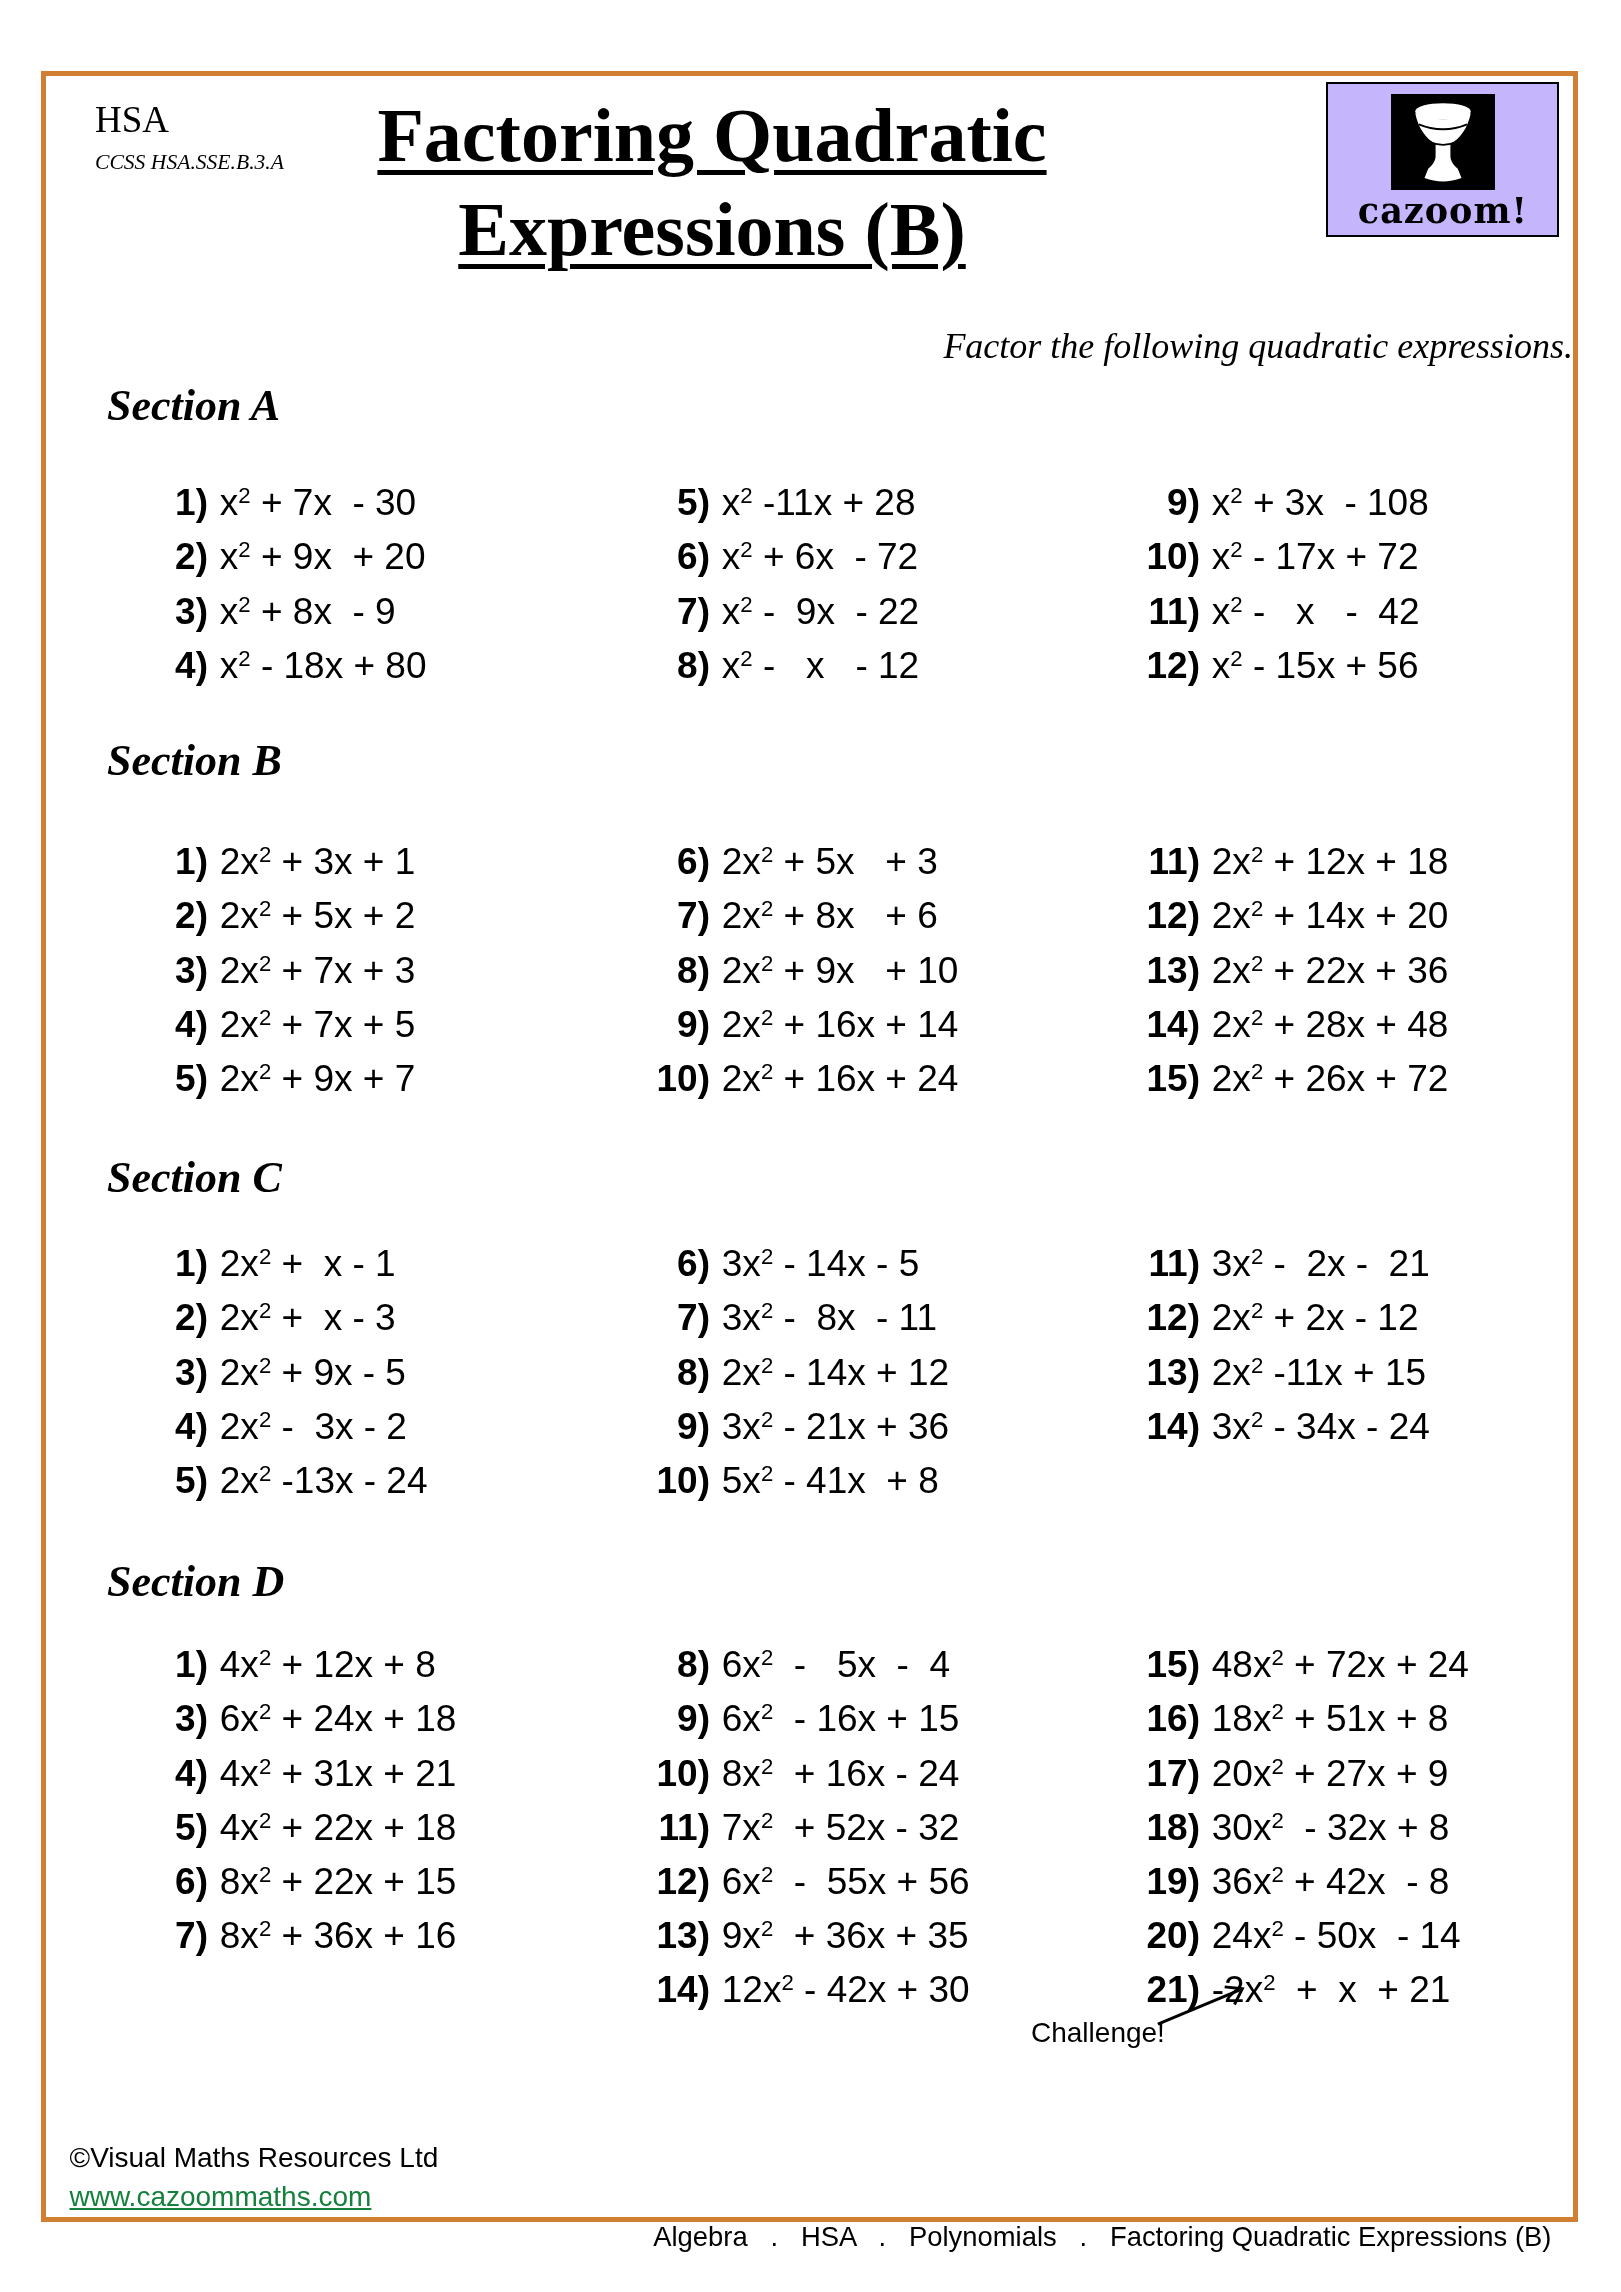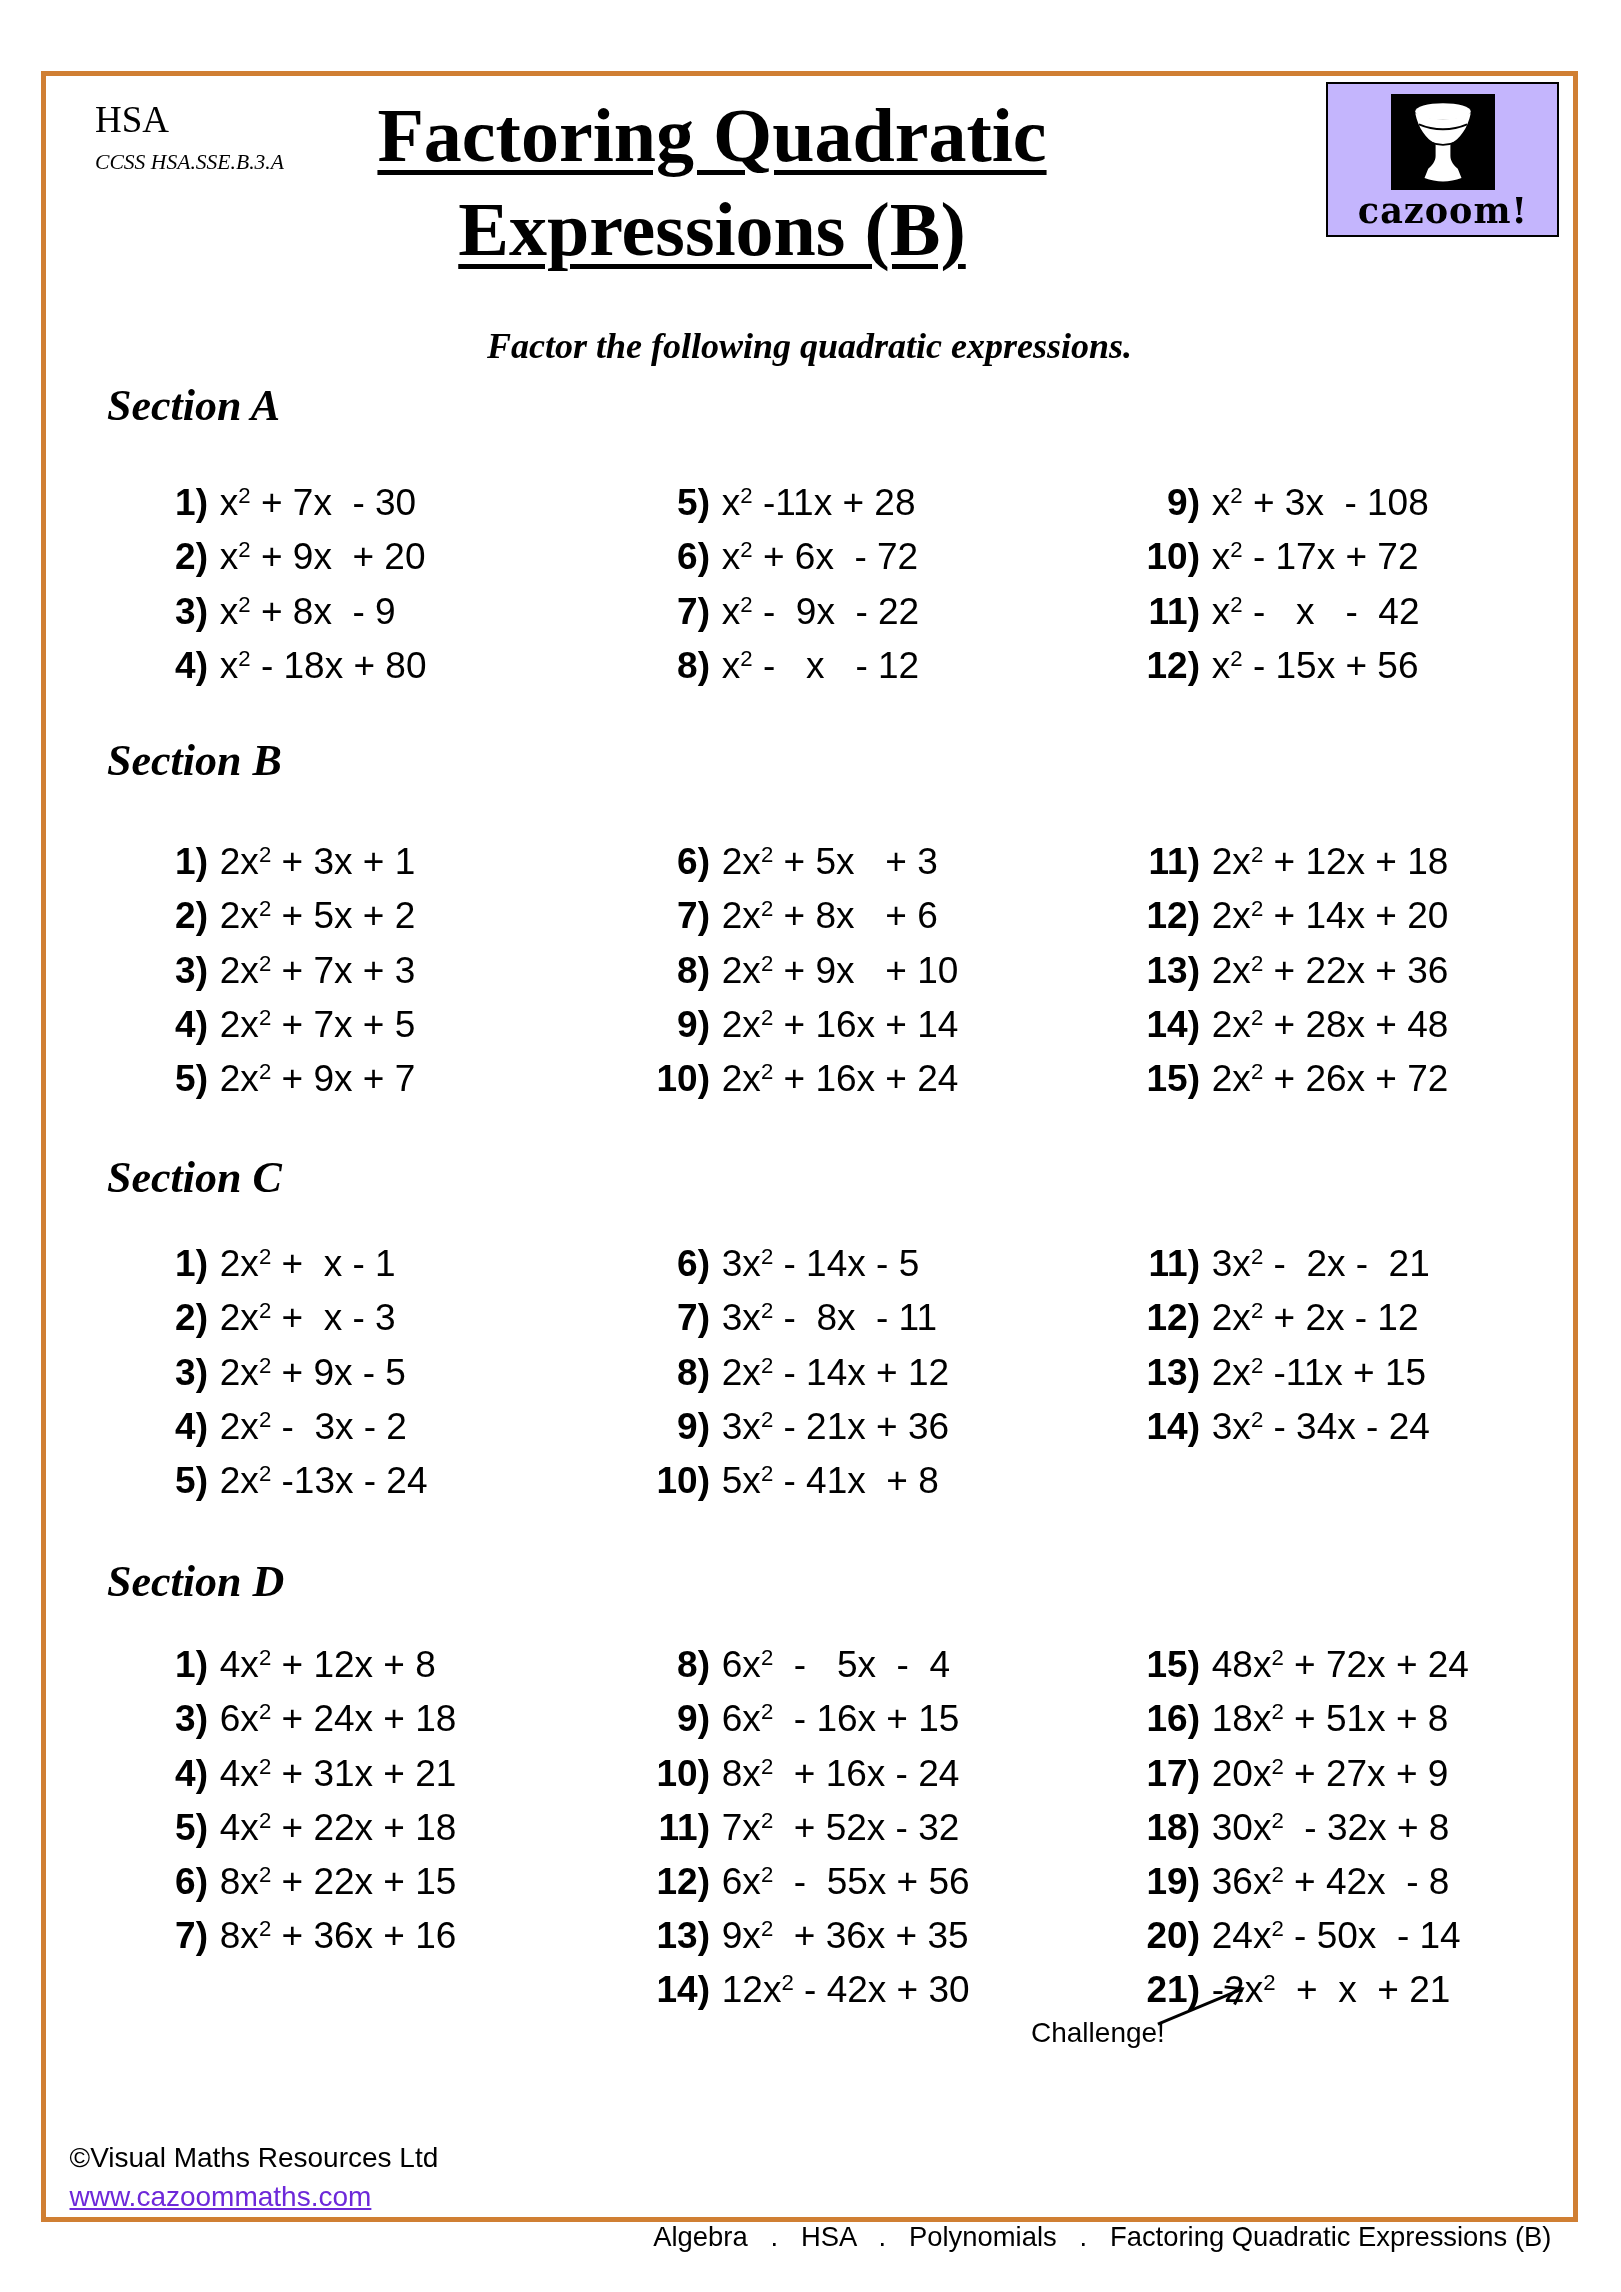--- a/index.html
+++ b/index.html
@@ -31,22 +31,22 @@
   .logo-square {
     width:104px; height:96px; background:#000; margin:9.8px auto 0;
     display:flex; align-items:center; justify-content:center;
   }
   .logo-square svg { width:74px; height:84px; }
   .logo-text {
     text-align:center; font-family:"DejaVu Serif", serif; font-weight:bold;
     font-size:35px; line-height:41px; letter-spacing:1px;
   }
   .instruction {
-    position:absolute; left:0; top:249px; width:100%; text-align:center;
-    font-family:"Liberation Serif", serif; font-style:italic; font-size:36px;font-weight:bold;
+    position:absolute; left:0; top:249px; width:100%; text-align:right;
+    font-family:"Liberation Serif", serif; font-style:italic; font-size:36px;
   }
   .sec-head {
     position:absolute; left:61px;
     font-family:"Liberation Serif", serif; font-weight:bold; font-style:italic; font-size:44px;
   }
   .head-a{top:304px}.head-b{top:659px}.head-c{top:1076px}.head-d{top:1480px}
   .grid { position:absolute; left:0; width:100%; }
   .grid-a{top:396px}.grid-b{top:755px}.grid-c{top:1157px}.grid-d{top:1558px}
   .pcol { position:absolute; top:0; }
   .pcol-0{left:82px}.pcol-1{left:584px}.pcol-2{left:1074px}
@@ -186,17 +186,17 @@
       </div>
     </div>
 
   <div class="challenge">Challenge!</div>
   <svg class="arrow" width="108" height="57" viewBox="0 0 110 58">
     <line x1="6" y1="48" x2="92" y2="12" stroke="#000" stroke-width="3"></line>
     <polyline points="74,10 92,12 84,28" fill="none" stroke="#000" stroke-width="3"></polyline>
   </svg>
 
   <div class="f-copy">©Visual Maths Resources Ltd</div>
-  <a class="f-url" href="#" style="color: #6d28d9; text-align: center;">www.cazoommaths.com</a>
+  <a class="f-url" href="#" style="color: #15803d; text-align: center;">www.cazoommaths.com</a>
   <div class="f-crumb">Algebra   .   HSA   .   Polynomials   .   Factoring Quadratic Expressions (B)</div>
 
 </div>
 
 
 </body></html>

